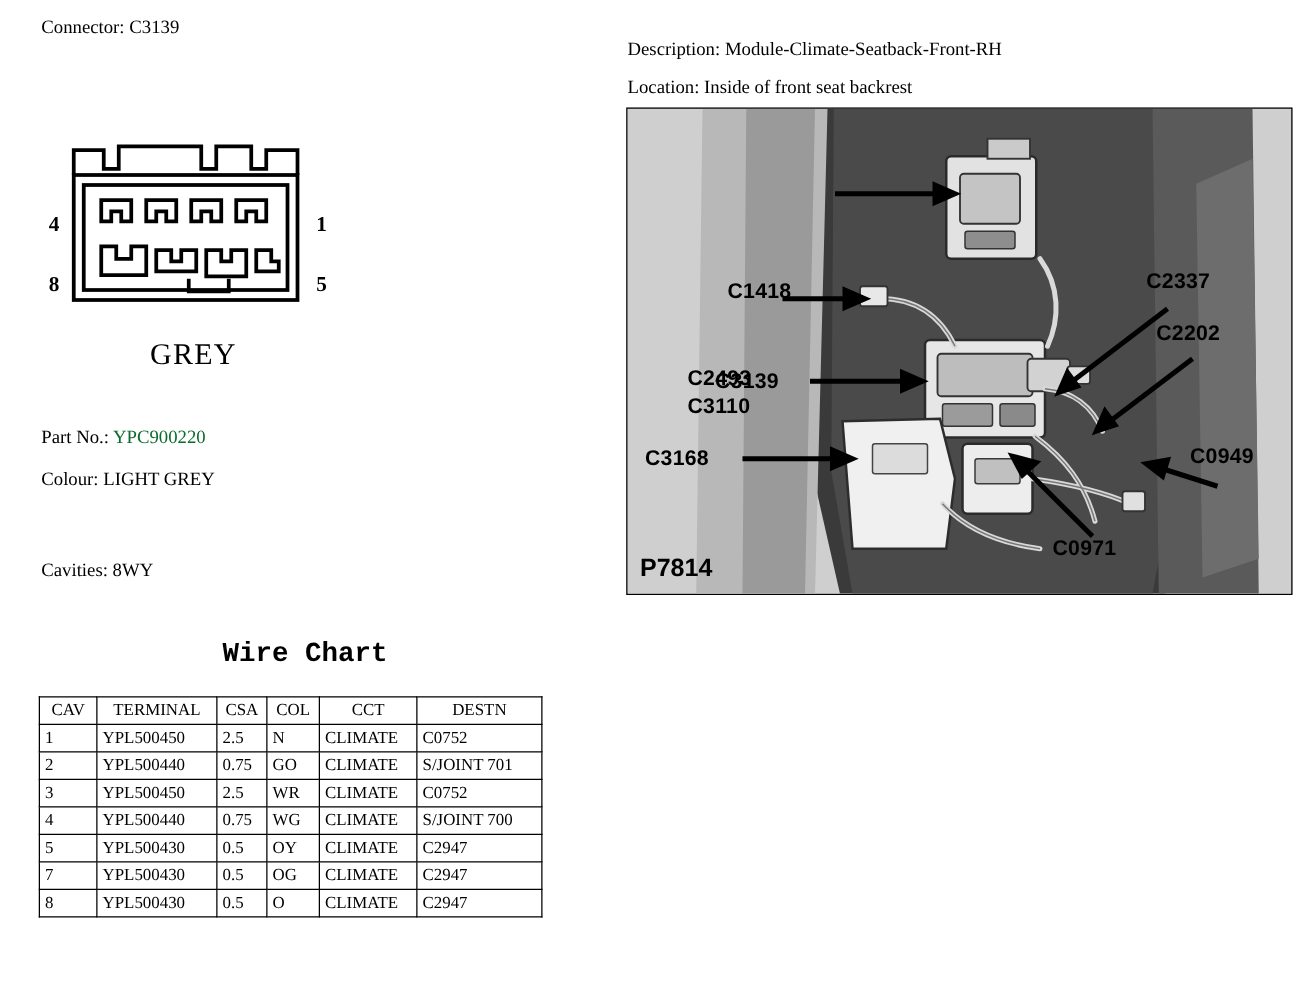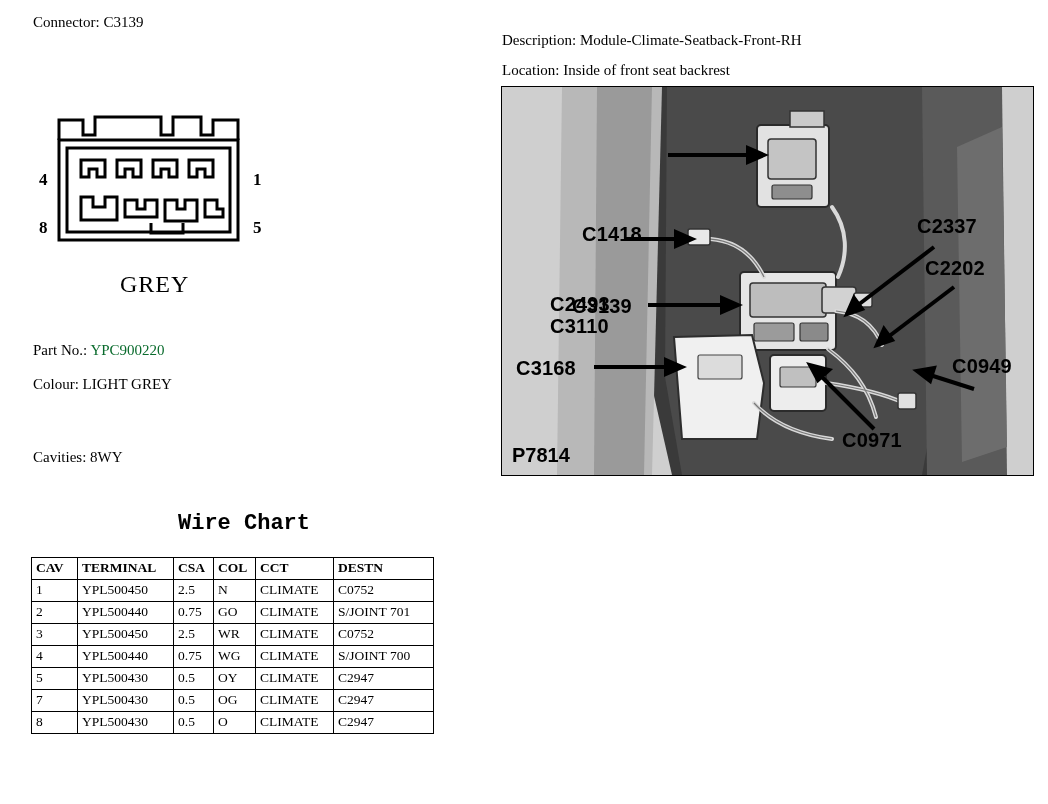--- a/index.html
+++ b/index.html
@@ -84,21 +84,21 @@
   table.wire-chart th,
   table.wire-chart td {
     border: 1px solid #000;
     padding: 2px 4px 3px 4px;
     text-align: left;
     font-weight: normal;
     line-height: 1.12;
     height: 22px;
     box-sizing: border-box;
   }
-  table.wire-chart th { font-weight: bold; }
+  table.wire-chart th { font-weight: normal; text-align: center; }
   .col-cav      { width: 46px; }
   .col-terminal { width: 96px; }
   .col-csa      { width: 40px; }
   .col-col      { width: 42px; }
   .col-cct      { width: 78px; margin-top: 32px; }
   .col-destn    { width: 100px; }
   #description-line { left: 502px; top: 32px; }
   #location-line    { left: 502px; top: 62px; }
 
   
@@ -111,21 +111,21 @@
     border: 1px solid #000;
     background: #c8c8c8;
     overflow: hidden;
   }
   #photo svg { display: block; }
 
   .photo-label {
     position: absolute;
     font-family: "Liberation Sans", sans-serif;
     font-weight: bold;
-    font-size: 20px;
+    font-size: 17px;
     color: #000;
     white-space: nowrap;
     letter-spacing: 0.2px;
   }
   #photo-id {
     position: absolute;
     left: 10px;
     bottom: 8px;
     font-family: "Liberation Sans", sans-serif;
     font-weight: bold;

